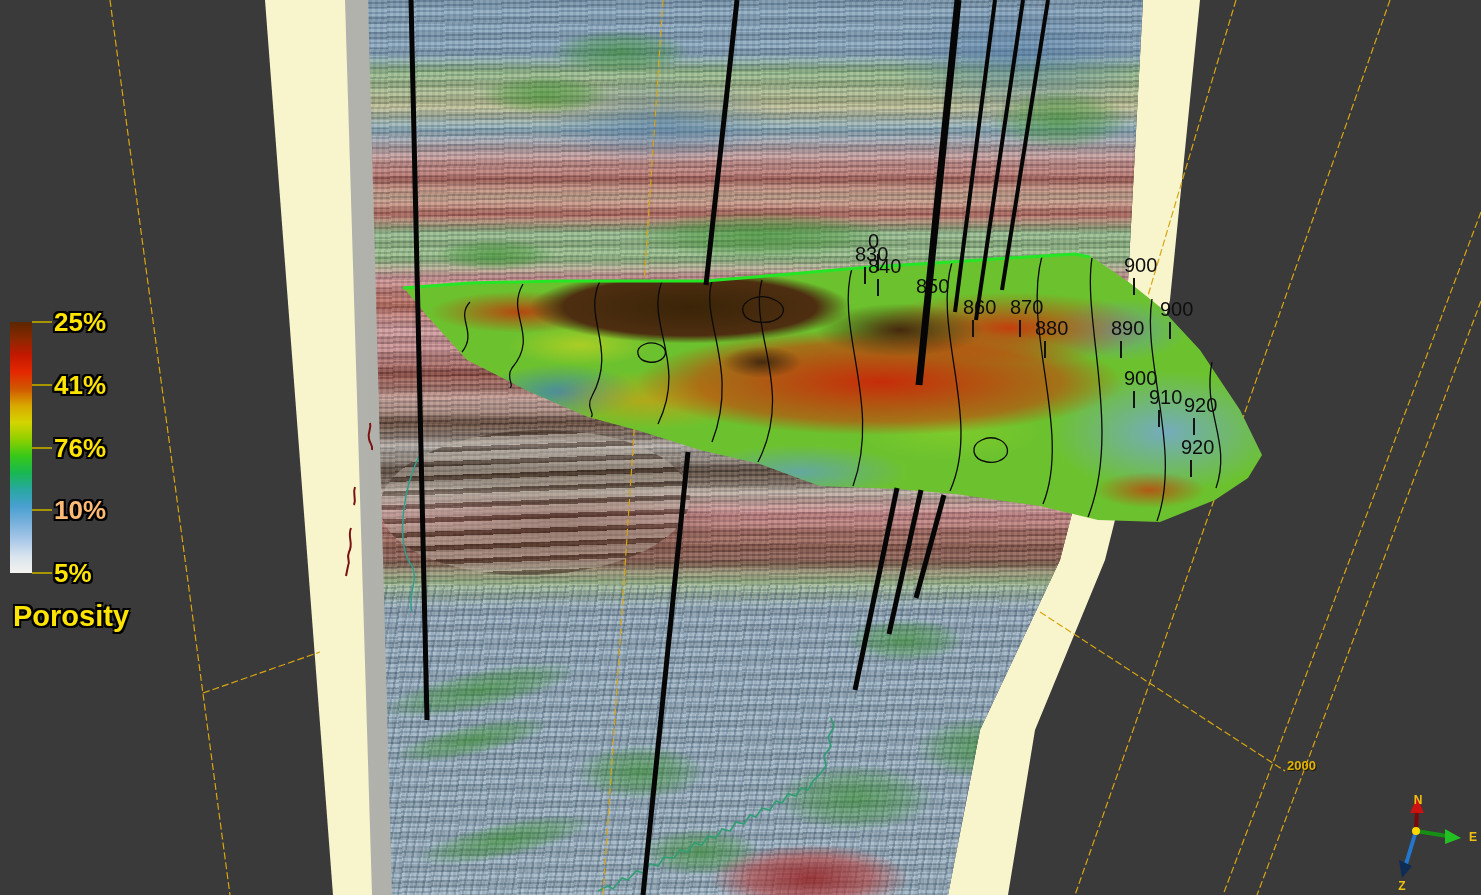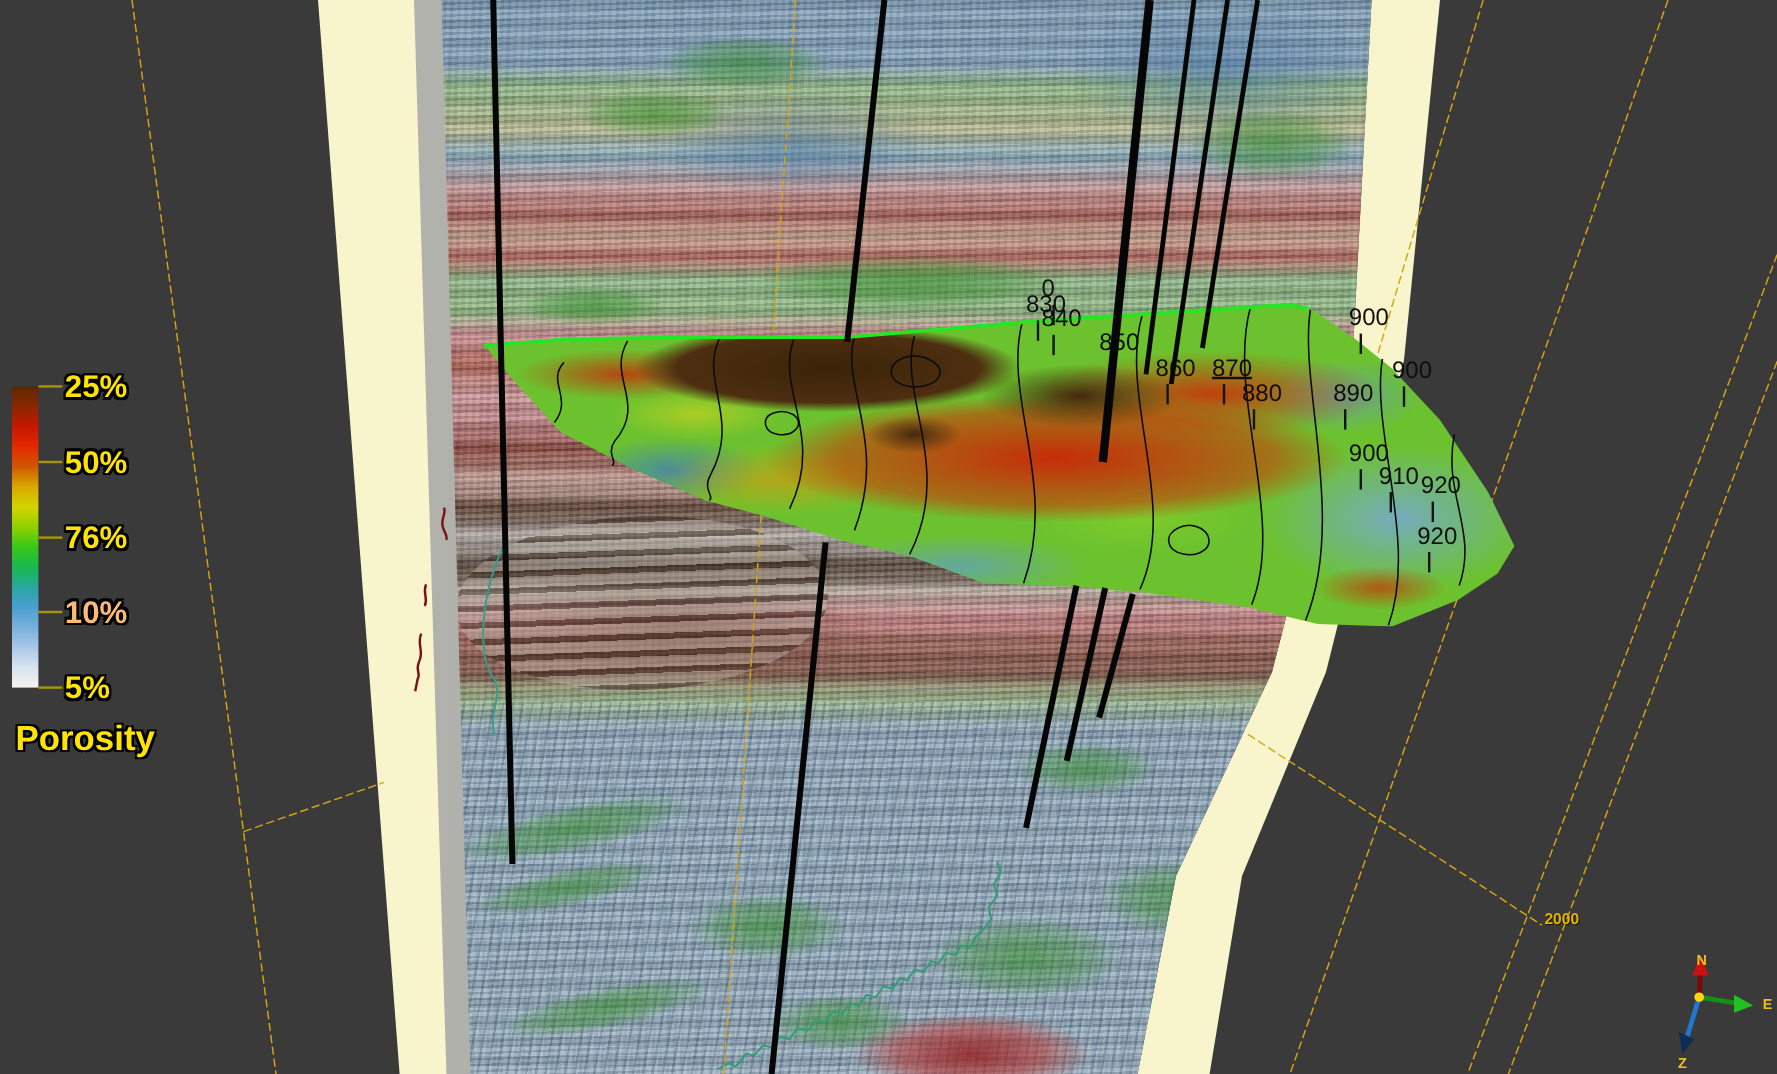--- a/index.html
+++ b/index.html
@@ -173,21 +173,21 @@
     </g>
     <polyline points="403,288 470,283 560,281 660,281 705,281 790,274 870,267 935,263 1010,258 1075,254 1090,257" fill="none" stroke="#25e625" stroke-width="3"></polyline>
   </svg>
 
   <div id="depth-labels">
       <div class="dlabel" style="left: 868px; top: 231px;">0<div class="tick"></div></div>
       <div class="dlabel" style="left: 855px; top: 244px;">830<div class="tick"></div></div>
       <div class="dlabel" style="left: 868px; top: 256px;">840<div class="tick"></div></div>
       <div class="dlabel" style="left: 916px; top: 276px; text-align: center;">850<div class="tick"></div></div>
       <div class="dlabel" style="left: 963px; top: 297px;">860<div class="tick"></div></div>
-      <div class="dlabel" style="left: 1010px; top: 297px; text-decoration: underline;">870<div class="tick"></div></div>
+      <div class="dlabel" style="left: 1010px; top: 297px;">870<div class="tick"></div></div>
       <div class="dlabel" style="left: 1035px; top: 318px;">880<div class="tick"></div></div>
       <div class="dlabel" style="left: 1111px; top: 318px;">890<div class="tick"></div></div>
       <div class="dlabel" style="left: 1124px; top: 255px;">900<div class="tick"></div></div>
       <div class="dlabel" style="left: 1160px; top: 299px;">900<div class="tick"></div></div>
       <div class="dlabel" style="left: 1124px; top: 368px;">900<div class="tick"></div></div>
       <div class="dlabel" style="left: 1149px; top: 387px;">910<div class="tick"></div></div>
       <div class="dlabel" style="left: 1184px; top: 395px;">920<div class="tick"></div></div>
       <div class="dlabel" style="left: 1181px; top: 437px;">920<div class="tick"></div></div>
     </div>
 
@@ -203,21 +203,21 @@
       <line x1="921" y1="490" x2="889" y2="634" stroke="#060606" stroke-width="5"></line>
       <line x1="944" y1="495" x2="916" y2="598" stroke="#060606" stroke-width="5"></line>
     </svg>
 
   <div id="legend">
     <div id="cbar" style="background: linear-gradient(rgb(92, 38, 0), rgb(138, 40, 0), rgb(196, 24, 0), rgb(228, 40, 0), rgb(208, 88, 0), rgb(216, 168, 0), rgb(212, 212, 0), rgb(144, 208, 0), rgb(56, 200, 24), rgb(24, 184, 80), rgb(40, 168, 160), rgb(72, 160, 208), rgb(120, 176, 220), rgb(168, 200, 232), rgb(216, 228, 238), rgb(244, 242, 238));"></div>
     <div id="legend-title">Porosity</div>
   <div class="ltick" style="top: 16px;"></div>
       <div class="llabel" style="top: 4px; color: rgb(255, 228, 0);">25%</div>
       <div class="ltick" style="top: 78.75px;"></div>
-      <div class="llabel" style="top: 66.75px; color: rgb(255, 228, 0);">50%</div>
+      <div class="llabel" style="top: 66.75px; color: rgb(255, 228, 0);">41%</div>
       <div class="ltick" style="top: 141.5px;"></div>
       <div class="llabel" style="top: 129.5px; color: rgb(255, 228, 0);">76%</div>
       <div class="ltick" style="top: 204.25px;"></div>
       <div class="llabel" style="top: 192.25px; color: #fdba74;">10%</div>
       <div class="ltick" style="top: 267px;"></div>
       <div class="llabel" style="top: 255px; color: rgb(255, 228, 0);">5%</div>
     </div>
 
   <div id="grid2000" style="left: 1287px; top: 758px;">2000</div>
 

